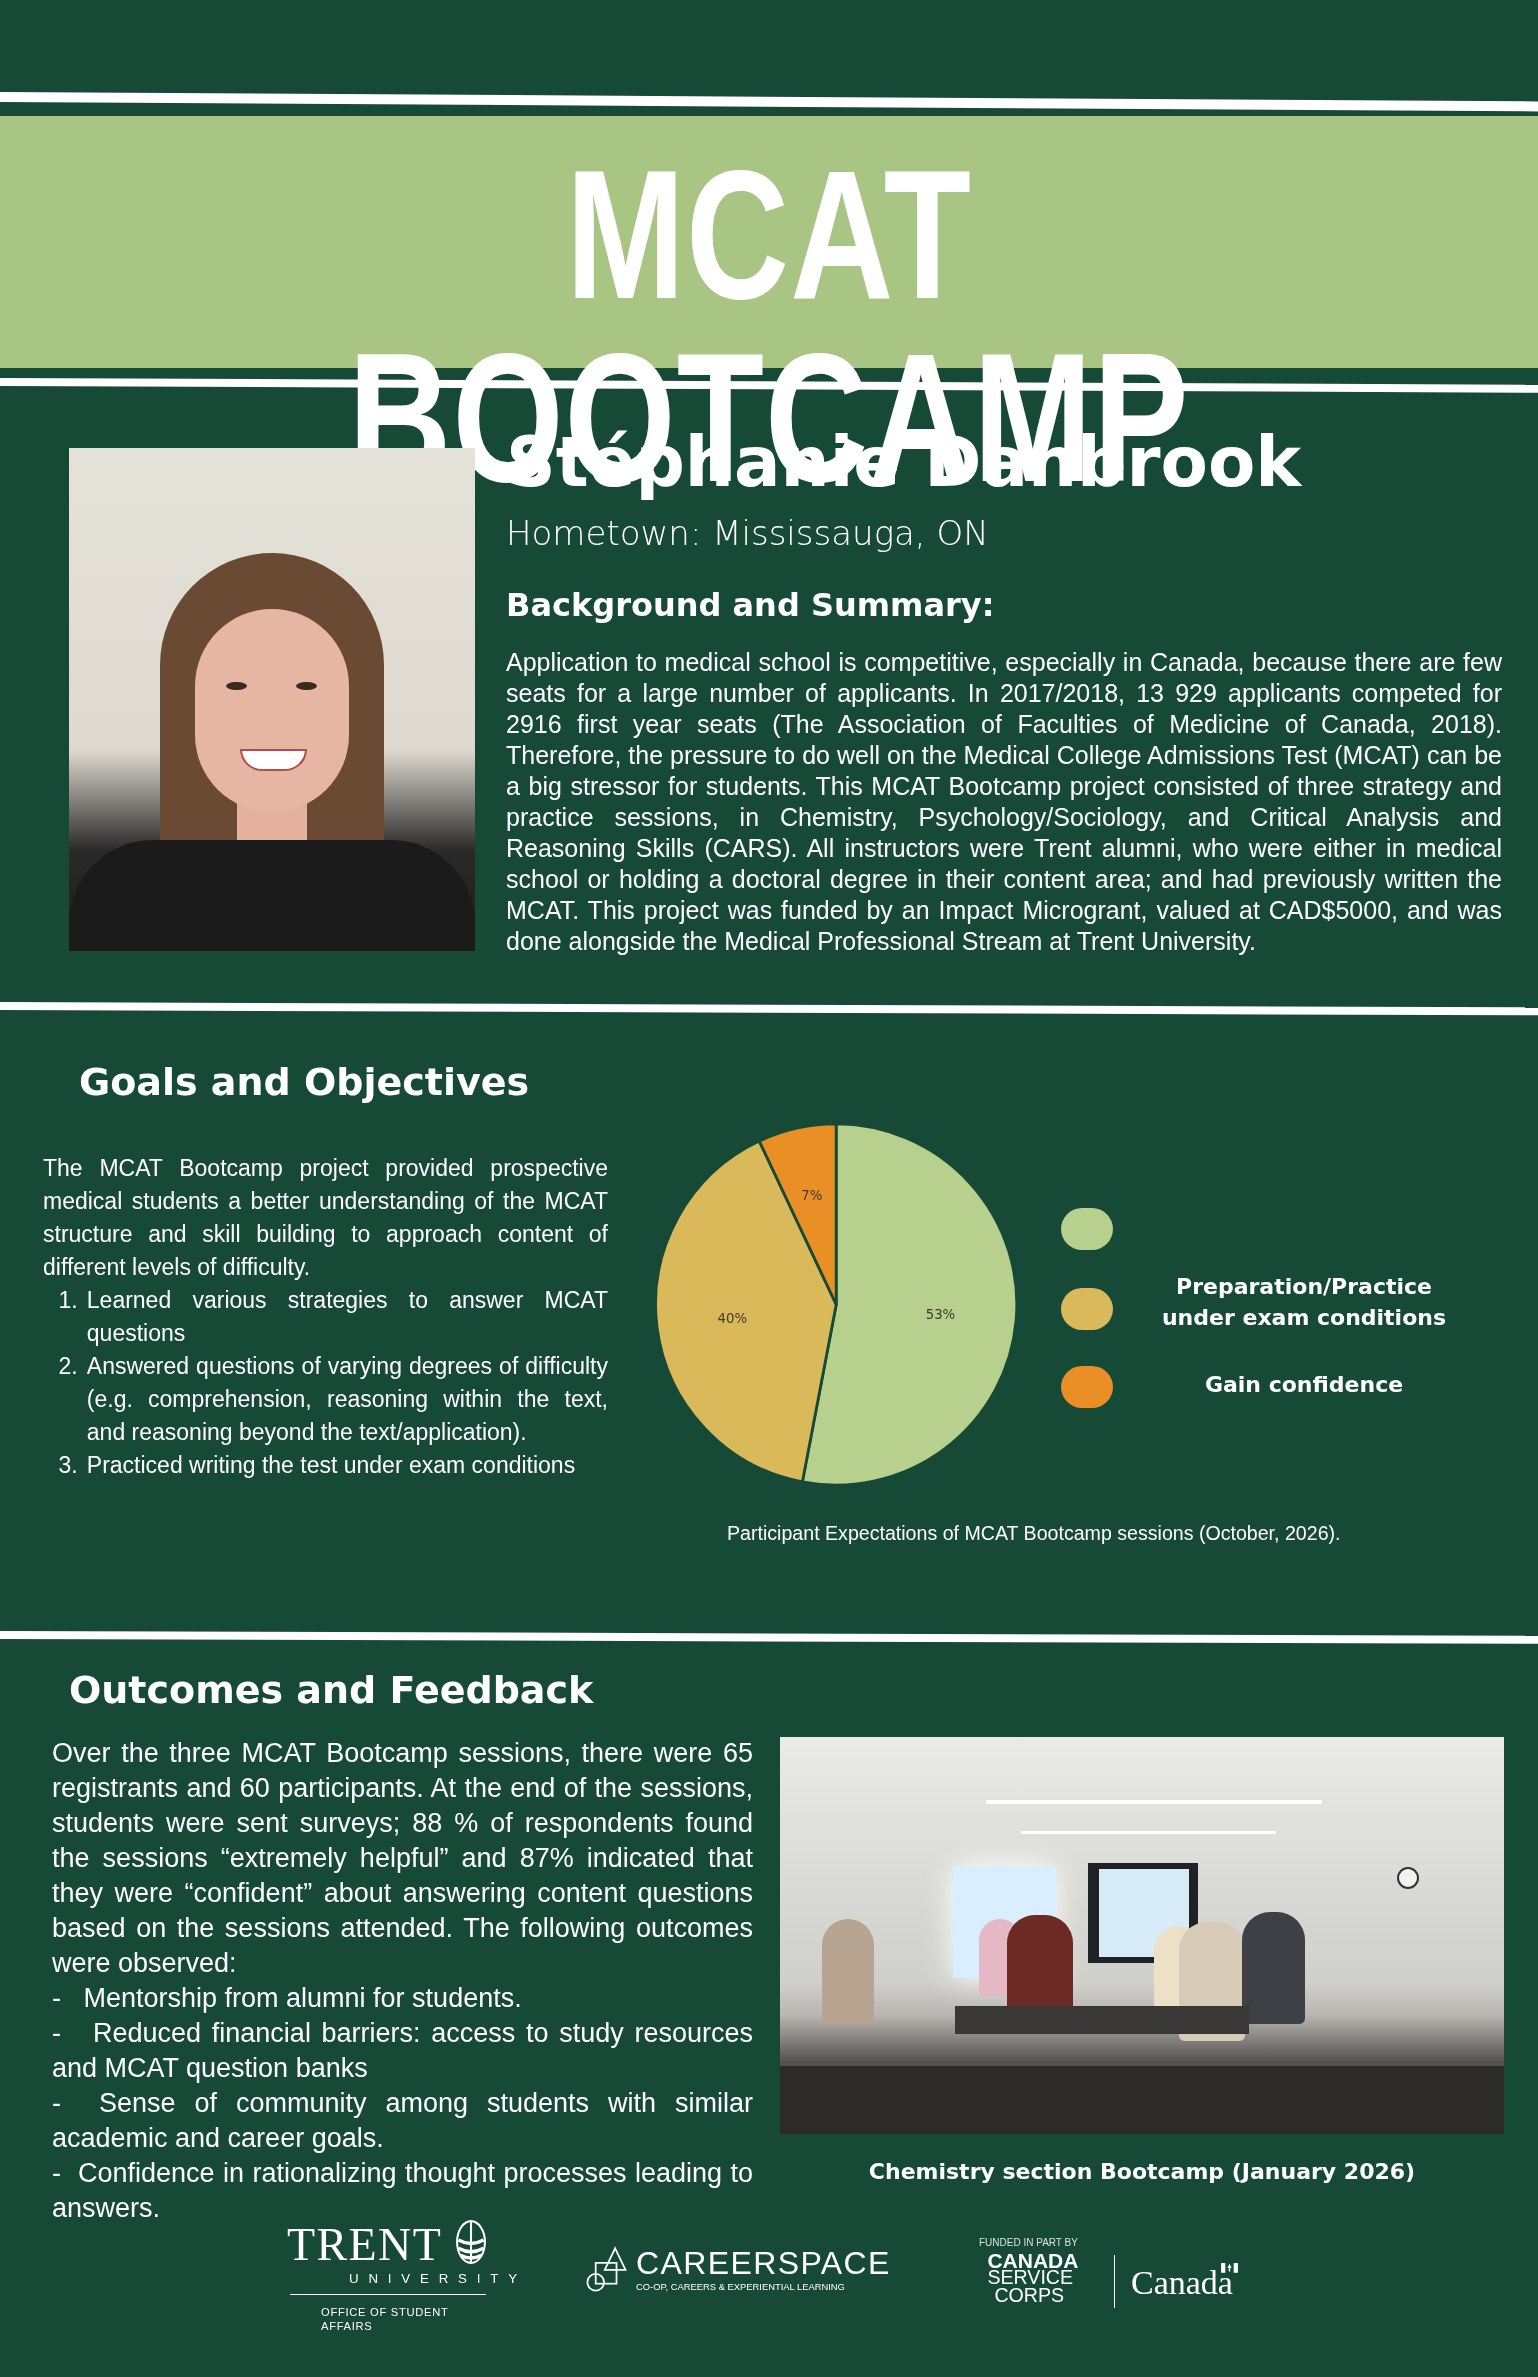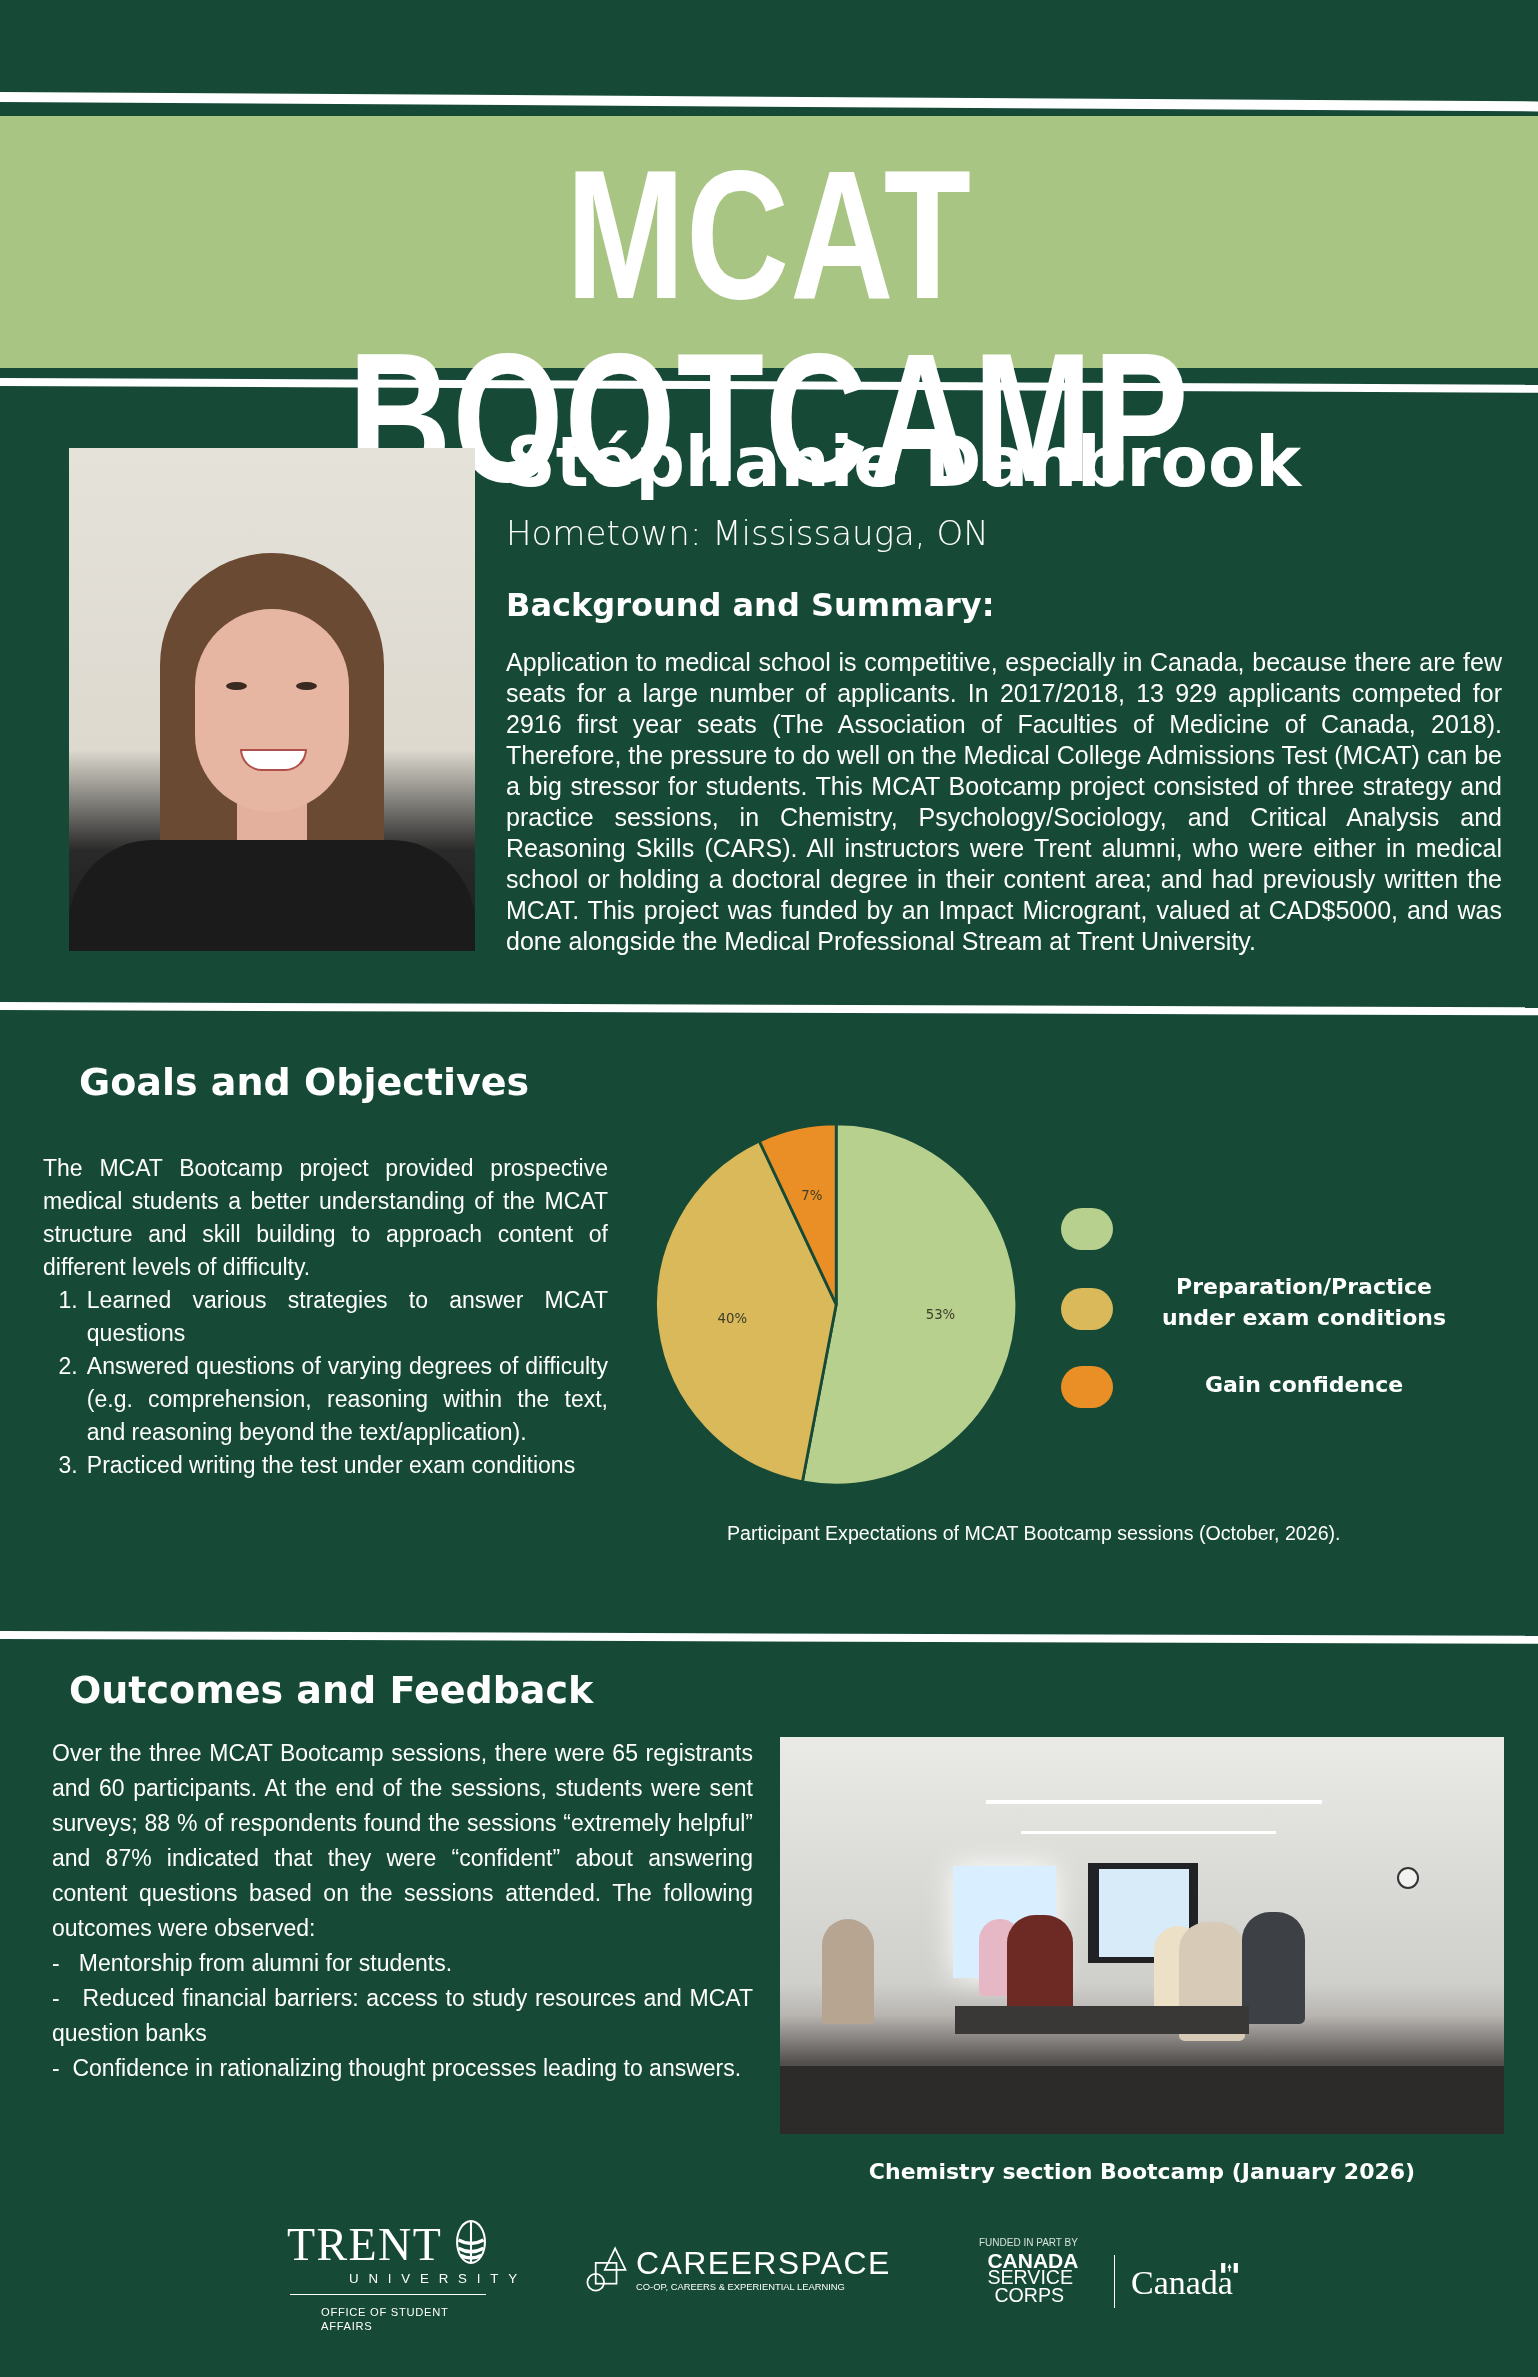--- a/index.html
+++ b/index.html
@@ -50,21 +50,21 @@
   .legend { position: absolute; left: 1059px; top: 1182px; width: 406px; }
   .legend-item { position: absolute; left: 0; width: 406px; height: 84px; }
   .legend-swatch { position: absolute; left: 2.1px; width: 52px; height: 42px; border-radius: 21px; }
   .legend-label {
     position: absolute; left: 91px; width: 308px; text-align: center;
     font-size: 22px; font-weight: bold; line-height: 31px;
   }
   .chart-caption { position: absolute; left: 699px; top: 1519px; width: 769px; font-family: "Liberation Sans", sans-serif; font-size: 19.6px; line-height: 28px; padding-left: 28px; box-sizing: border-box; }
   .outcomes-text {
     position: absolute; left: 52px; top: 1736px; width: 701px;
-    font-family: "Liberation Sans", sans-serif; font-size: 23px; line-height: 35px; text-align: justify;
+    font-family: "Liberation Sans", sans-serif; font-size: 27px; line-height: 35px; text-align: justify;
   }
   .outcomes-text p { margin: 0; }
   .class-photo {
     position: absolute; left: 780px; top: 1737px; width: 724px; height: 397px; overflow: hidden;
     background: linear-gradient(180deg, #eaeae6 0%, #d8d8d4 40%, #cfcfcb 62%, #b9b6b2 70%, #54504e 82%, #3a3836 100%);
   }
   .class-photo .screen1 { position:absolute; left: 173px; top: 129px; width: 103px; height: 112px; background: #d9efff; box-shadow: 0 0 28px #ffffff; }
   .class-photo .tv { position:absolute; left: 308px; top: 126px; width: 110px; height: 100px; background: #202225; }
   .class-photo .tv-inner { position:absolute; left: 10.5px; top: 5.6px; width: 90px; height: 88px; background: #d7ebf8; }
   .class-photo .light { position:absolute; height: 4.2px; background: #ffffff; }
@@ -143,20 +143,21 @@
 </div>
 <div class="chart-caption">Participant Expectations of MCAT Bootcamp sessions (October, 2026).</div>
 
 <div class="stripe" style="top:1631px; height:8.4px; transform: skewY(0.18deg); transform-origin: 0 0;"></div>
 
 <div class="section-heading" style="left:69px; top:1666px;">Outcomes and Feedback</div>
 <div class="outcomes-text">
   <p>Over the three MCAT Bootcamp sessions, there were 65 registrants and 60 participants. At the end of the sessions, students were sent surveys; 88 % of respondents found the sessions “extremely helpful” and 87% indicated that they were “confident” about answering content questions based on the sessions attended.  The following outcomes were observed:</p>
   <p style="white-space:pre-wrap;">-   Mentorship from alumni for students.</p>
   <p style="white-space:pre-wrap;">-   Reduced financial barriers: access to study resources and MCAT question banks</p>
+  <p style="white-space:pre-wrap;">-  Sense of community among students with similar academic and career goals.</p>
   <p style="white-space:pre-wrap;">-  Confidence in rationalizing thought processes leading to answers.</p>
 </div>
 
 <div class="class-photo" title="Classroom photo of students during the Chemistry section">
   <div class="light" style="left:206px; top:63px; width:336px;"></div>
   <div class="light" style="left:241px; top:94px; width:255px; height:2.8px;"></div>
   <div class="screen1"></div>
   <div class="tv">
       <div class="tv-inner"></div>
     </div>

